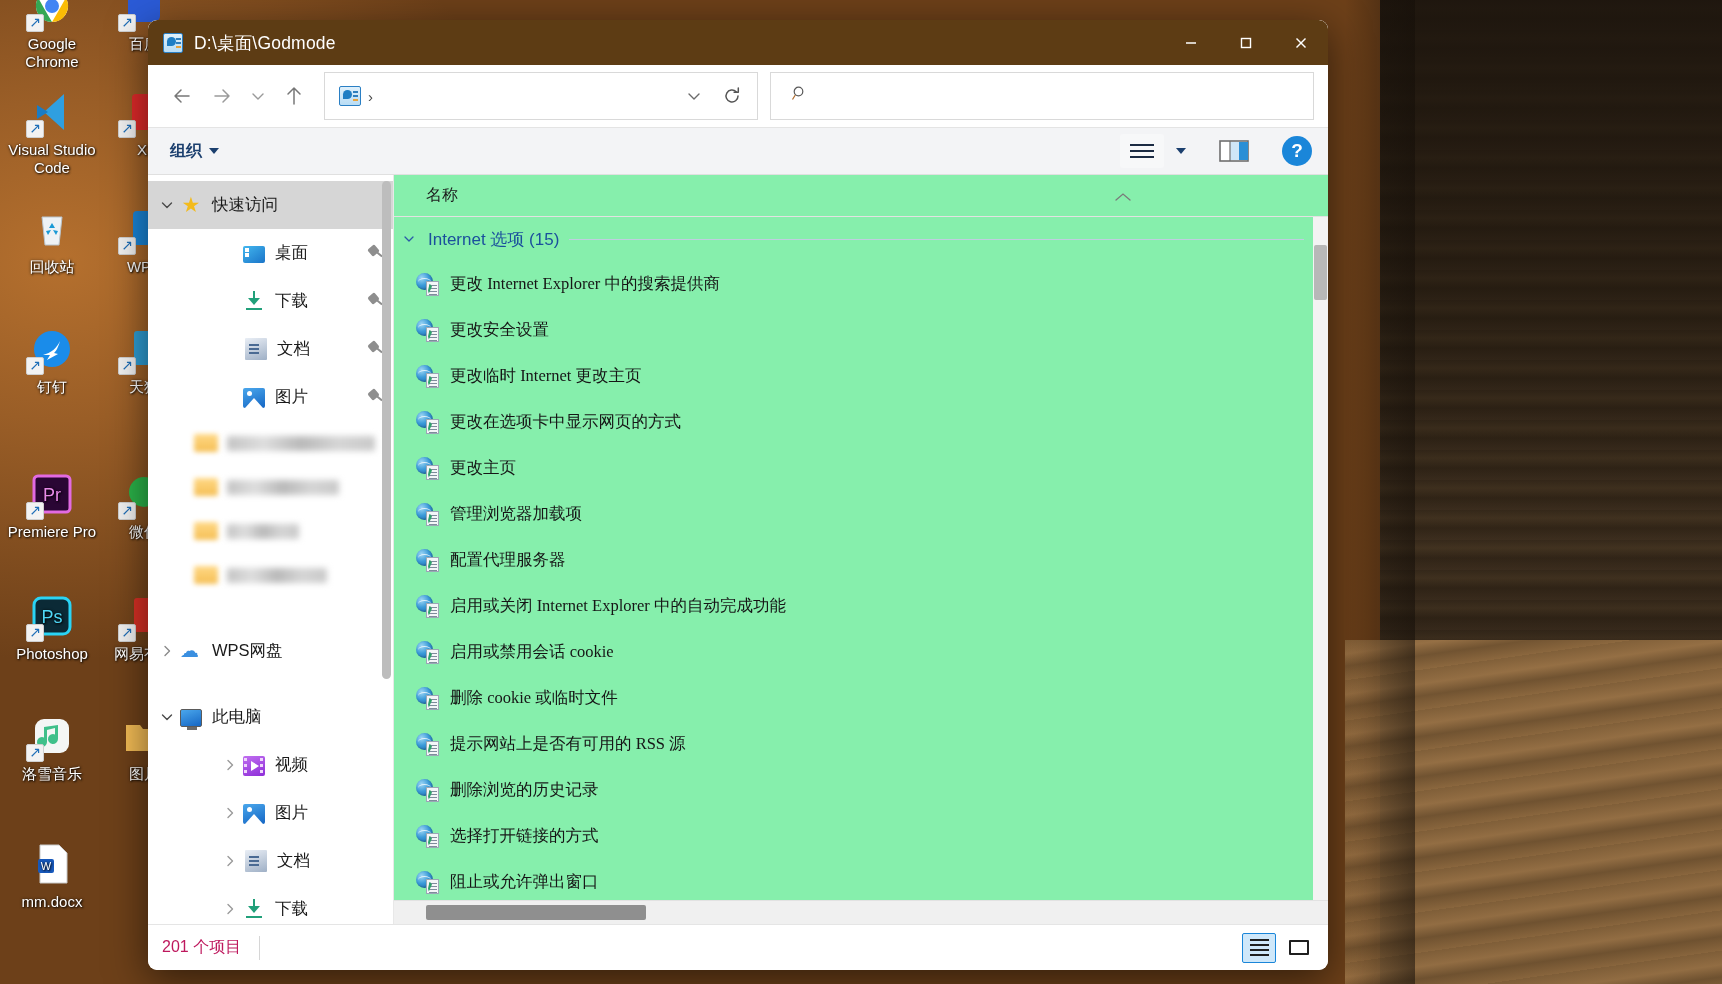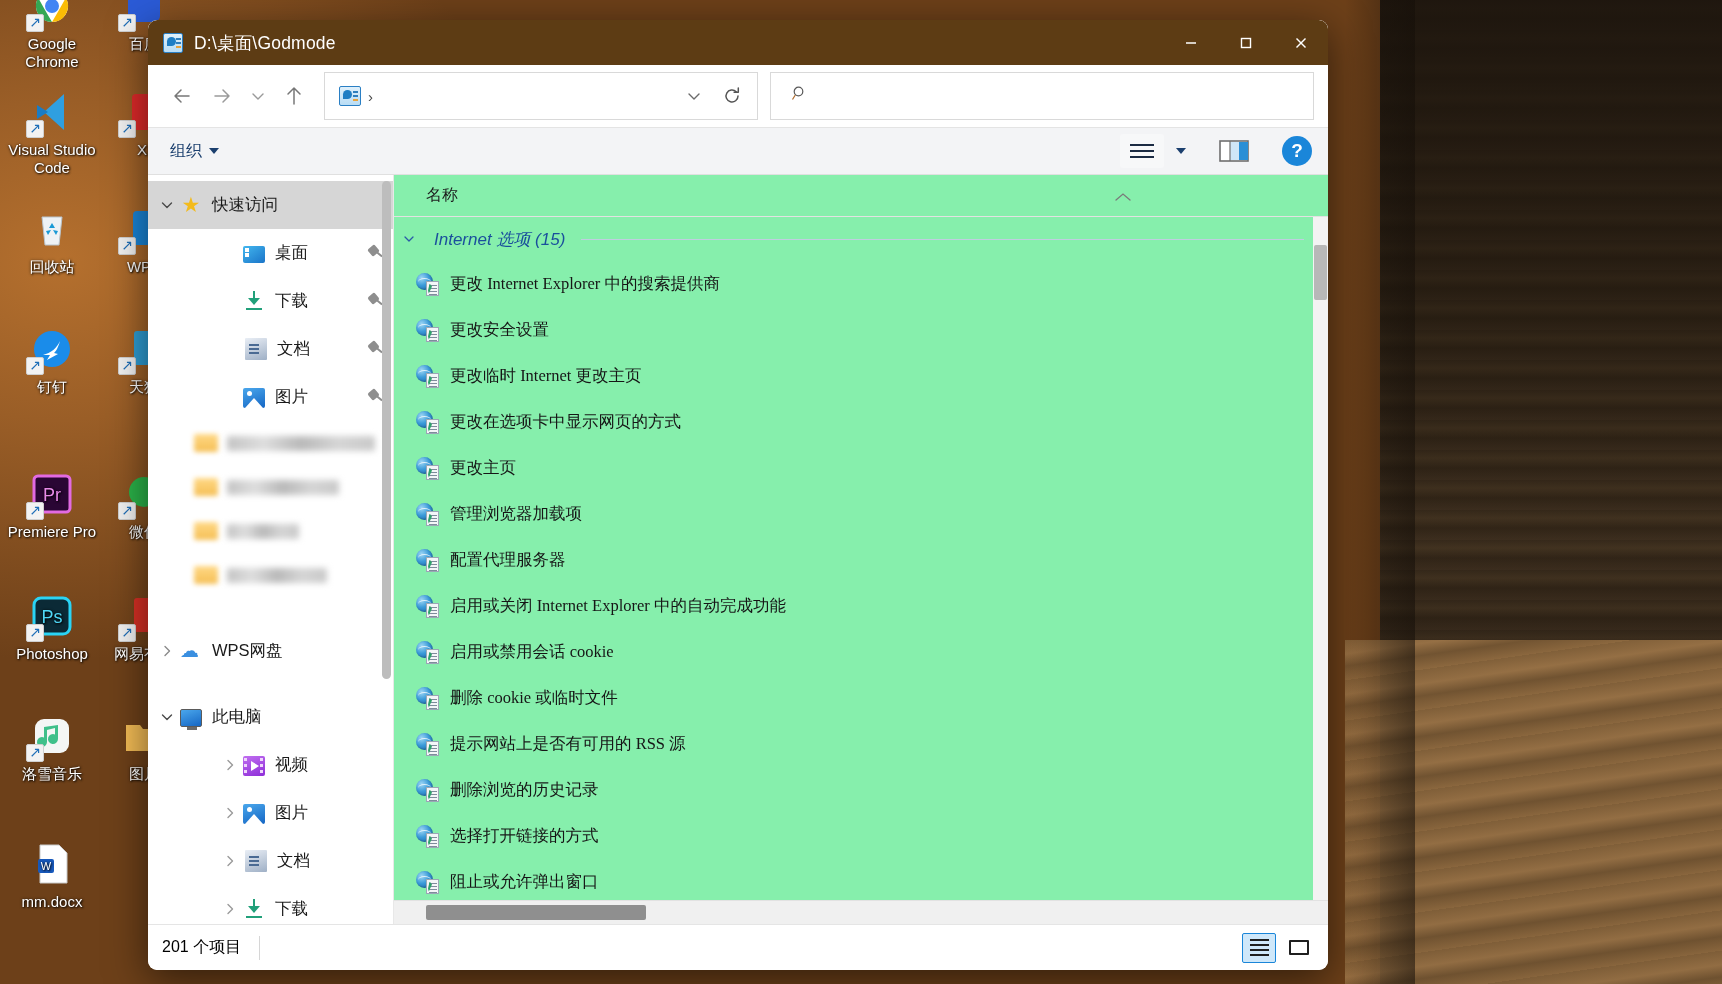--- a/index.html
+++ b/index.html
@@ -132,21 +132,21 @@
   }
 
   
   #cmdbar {
     height: 47px; flex: 0 0 47px; background: #f3f4f6;
     display: flex; align-items: center; padding: 0 16px;
     border-bottom: 1px solid #e0e0e0;
   }
   #organize {
     color: #1b3f6e; font-size: 16px; display: flex; align-items: center; gap: 7px;
-    padding: 4px 6px; border-radius: 3px;
+    padding: 4px 6px; border-radius: 3px; font-weight: bold;
   }
   .caret-d { width: 0; height: 0; border-left: 5px solid transparent; border-right: 5px solid transparent; border-top: 6px solid #1b3f6e; }
   #cmd-right { margin-left: auto; display: flex; align-items: center; gap: 4px; }
   #viewbtn {
     width: 44px; height: 34px; background: #f7f8f9; border-radius: 3px;
     display: flex; align-items: center; justify-content: center;
   }
   .hamburger { width: 24px; }
   .hamburger i { display: block; height: 2px; background: #1b2b43; margin: 4px 0; }
   #viewcaret { width: 26px; height: 34px; display: flex; align-items: center; justify-content: center; }
@@ -243,21 +243,21 @@
   
   #filelist { flex: 1; display: flex; flex-direction: column; min-width: 0; position: relative; background: #86efac; }
   #colheader {
     height: 42px; flex: 0 0 42px; display: flex; align-items: center;
     border-bottom: 1px solid #e2e2e2; padding-left: 32px; position: relative;
   }
   #colheader .col-name { font-size: 16px; color: #1c1c1c; }
   #sort-arrow { position: absolute; right: 195px; top: 14px; color: #6b6b6b; }
   #listarea { flex: 1; position: relative; overflow: hidden; }
   #grouphead {
-    display: flex; align-items: center; height: 44px; padding-left: 6px; gap: 16px; font-style: italic;
+    display: flex; align-items: center; height: 44px; padding-left: 6px; gap: 10px;
   }
   #grouphead .gchev { color: #2a5aa8; width: 18px; display: flex; justify-content: center; }
   #grouphead .glabel { color: #1a4f9c; font-size: 17px; white-space: nowrap; }
   #grouphead .gline { flex: 1; height: 1px; background: #bfcee0; margin-right: 24px; }
   .frow { height: 46px; display: flex; align-items: center; padding-left: 22px; }
   .fico { width: 23px; height: 23px; flex: 0 0 23px; margin-right: 11px; position: relative; }
   .fico .globe {
     position: absolute; left: 0; top: 0; width: 17px; height: 17px; border-radius: 50%;
     background: radial-gradient(circle at 33% 30%, #9fd7f5 0%, #3a9ad8 45%, #1a63a8 100%);
     box-shadow: inset -1px -1px 2px rgba(0,0,0,.25);
@@ -291,21 +291,21 @@
   }
   #hscroll-thumb {
     position: absolute; left: 32px; top: 4px; width: 220px; height: 15px; background: #8f8f8f; border-radius: 2px;
   }
 
   
   #statusbar {
     height: 46px; flex: 0 0 46px; background: #fff; display: flex; align-items: center;
     padding-left: 14px; border-top: 1px solid #e5e5e5; border-radius: 0 0 9px 9px;
   }
-  #itemcount { font-size: 16px; color: #000000; }
+  #itemcount { font-size: 16px; color: #be185d; }
   #status-sep { width: 1px; height: 24px; background: #d6d6d6; margin-left: 18px; }
   #viewtoggles { margin-left: auto; display: flex; gap: 6px; padding-right: 12px; }
   .vtoggle { width: 34px; height: 30px; display: flex; align-items: center; justify-content: center; border-radius: 2px; }
   .vtoggle.active { background: #cfe8fa; border: 1.5px solid #1a86d9; }
   .vt-lines { width: 19px; }
   .vt-lines i { display: block; height: 2px; background: #1f1f1f; margin: 3px 0; }
   .vt-box { width: 20px; height: 15px; border: 2px solid #1f1f1f; border-radius: 1px; }
 </style>
 </head>
 <body>

